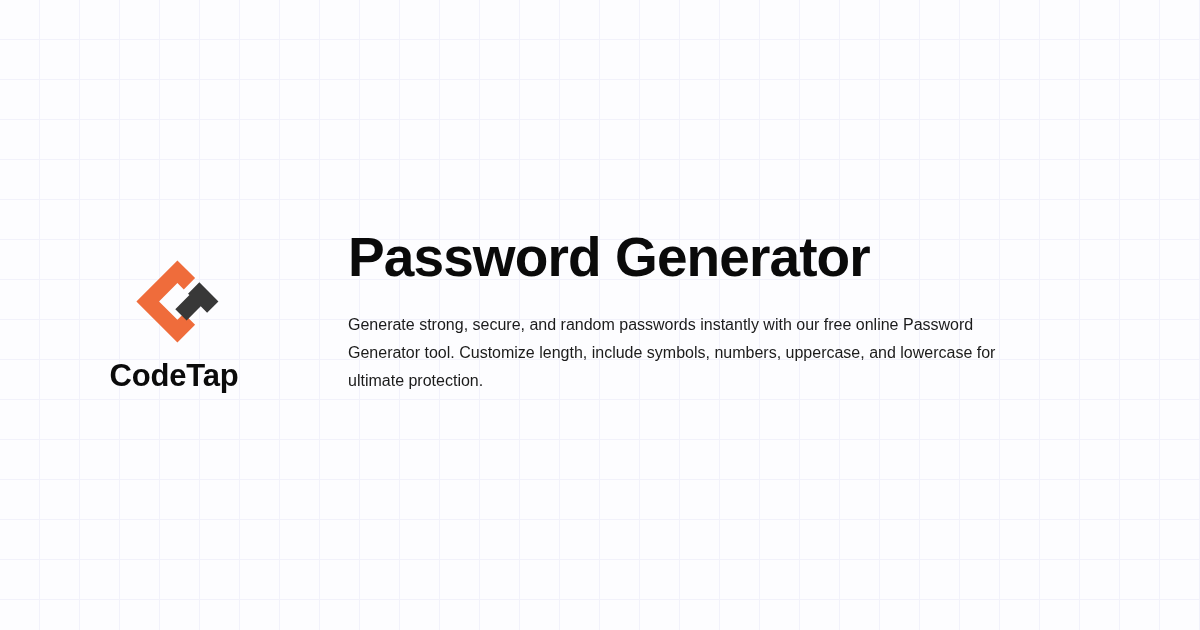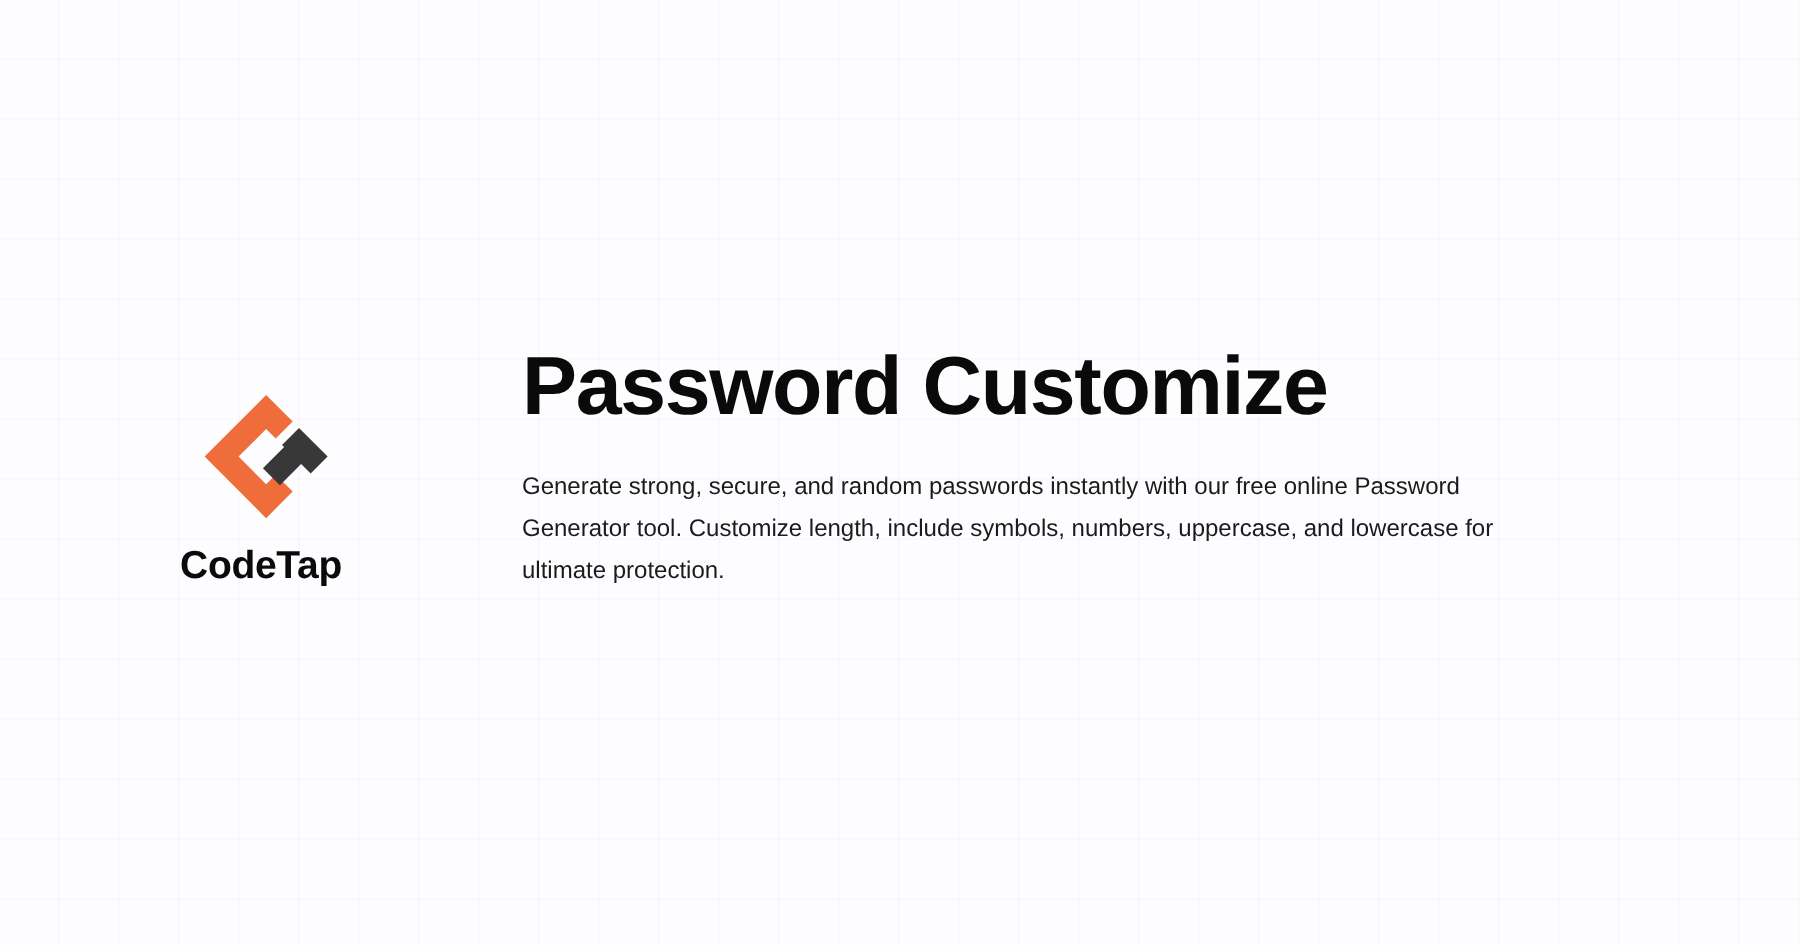--- a/index.html
+++ b/index.html
@@ -59,21 +59,21 @@
   }
 
   .logo-mark svg {
     display: block;
     width: 90px;
     height: 90px;
   }
 
   .brand-name {
     margin-top: 14px;
-    font-size: 26px;
+    font-size: 31px;
     font-weight: bold;
     color: #0b0b0b;
     letter-spacing: -0.2px;
     line-height: 1.1;
     white-space: nowrap;
   }
 
   
   .copy {
     flex: 1 1 auto;
@@ -133,18 +133,18 @@
                      L 51 32
                      L 49 32
                      Z" fill="#383838"></path>
           </g>
         </svg>
       </div>
       <div class="brand-name">CodeTap</div>
     </div>
 
     <div class="copy">
-      <h1 class="page-title">Password Customize</h1>
+      <h1 class="page-title">Password Generator</h1>
       <p class="page-desc">Generate strong, secure, and random passwords instantly with our free online Password Generator tool. Customize length, include symbols, numbers, uppercase, and lowercase for ultimate protection.</p>
     </div>
 
   </div>
 </div>
 
 </body></html>

